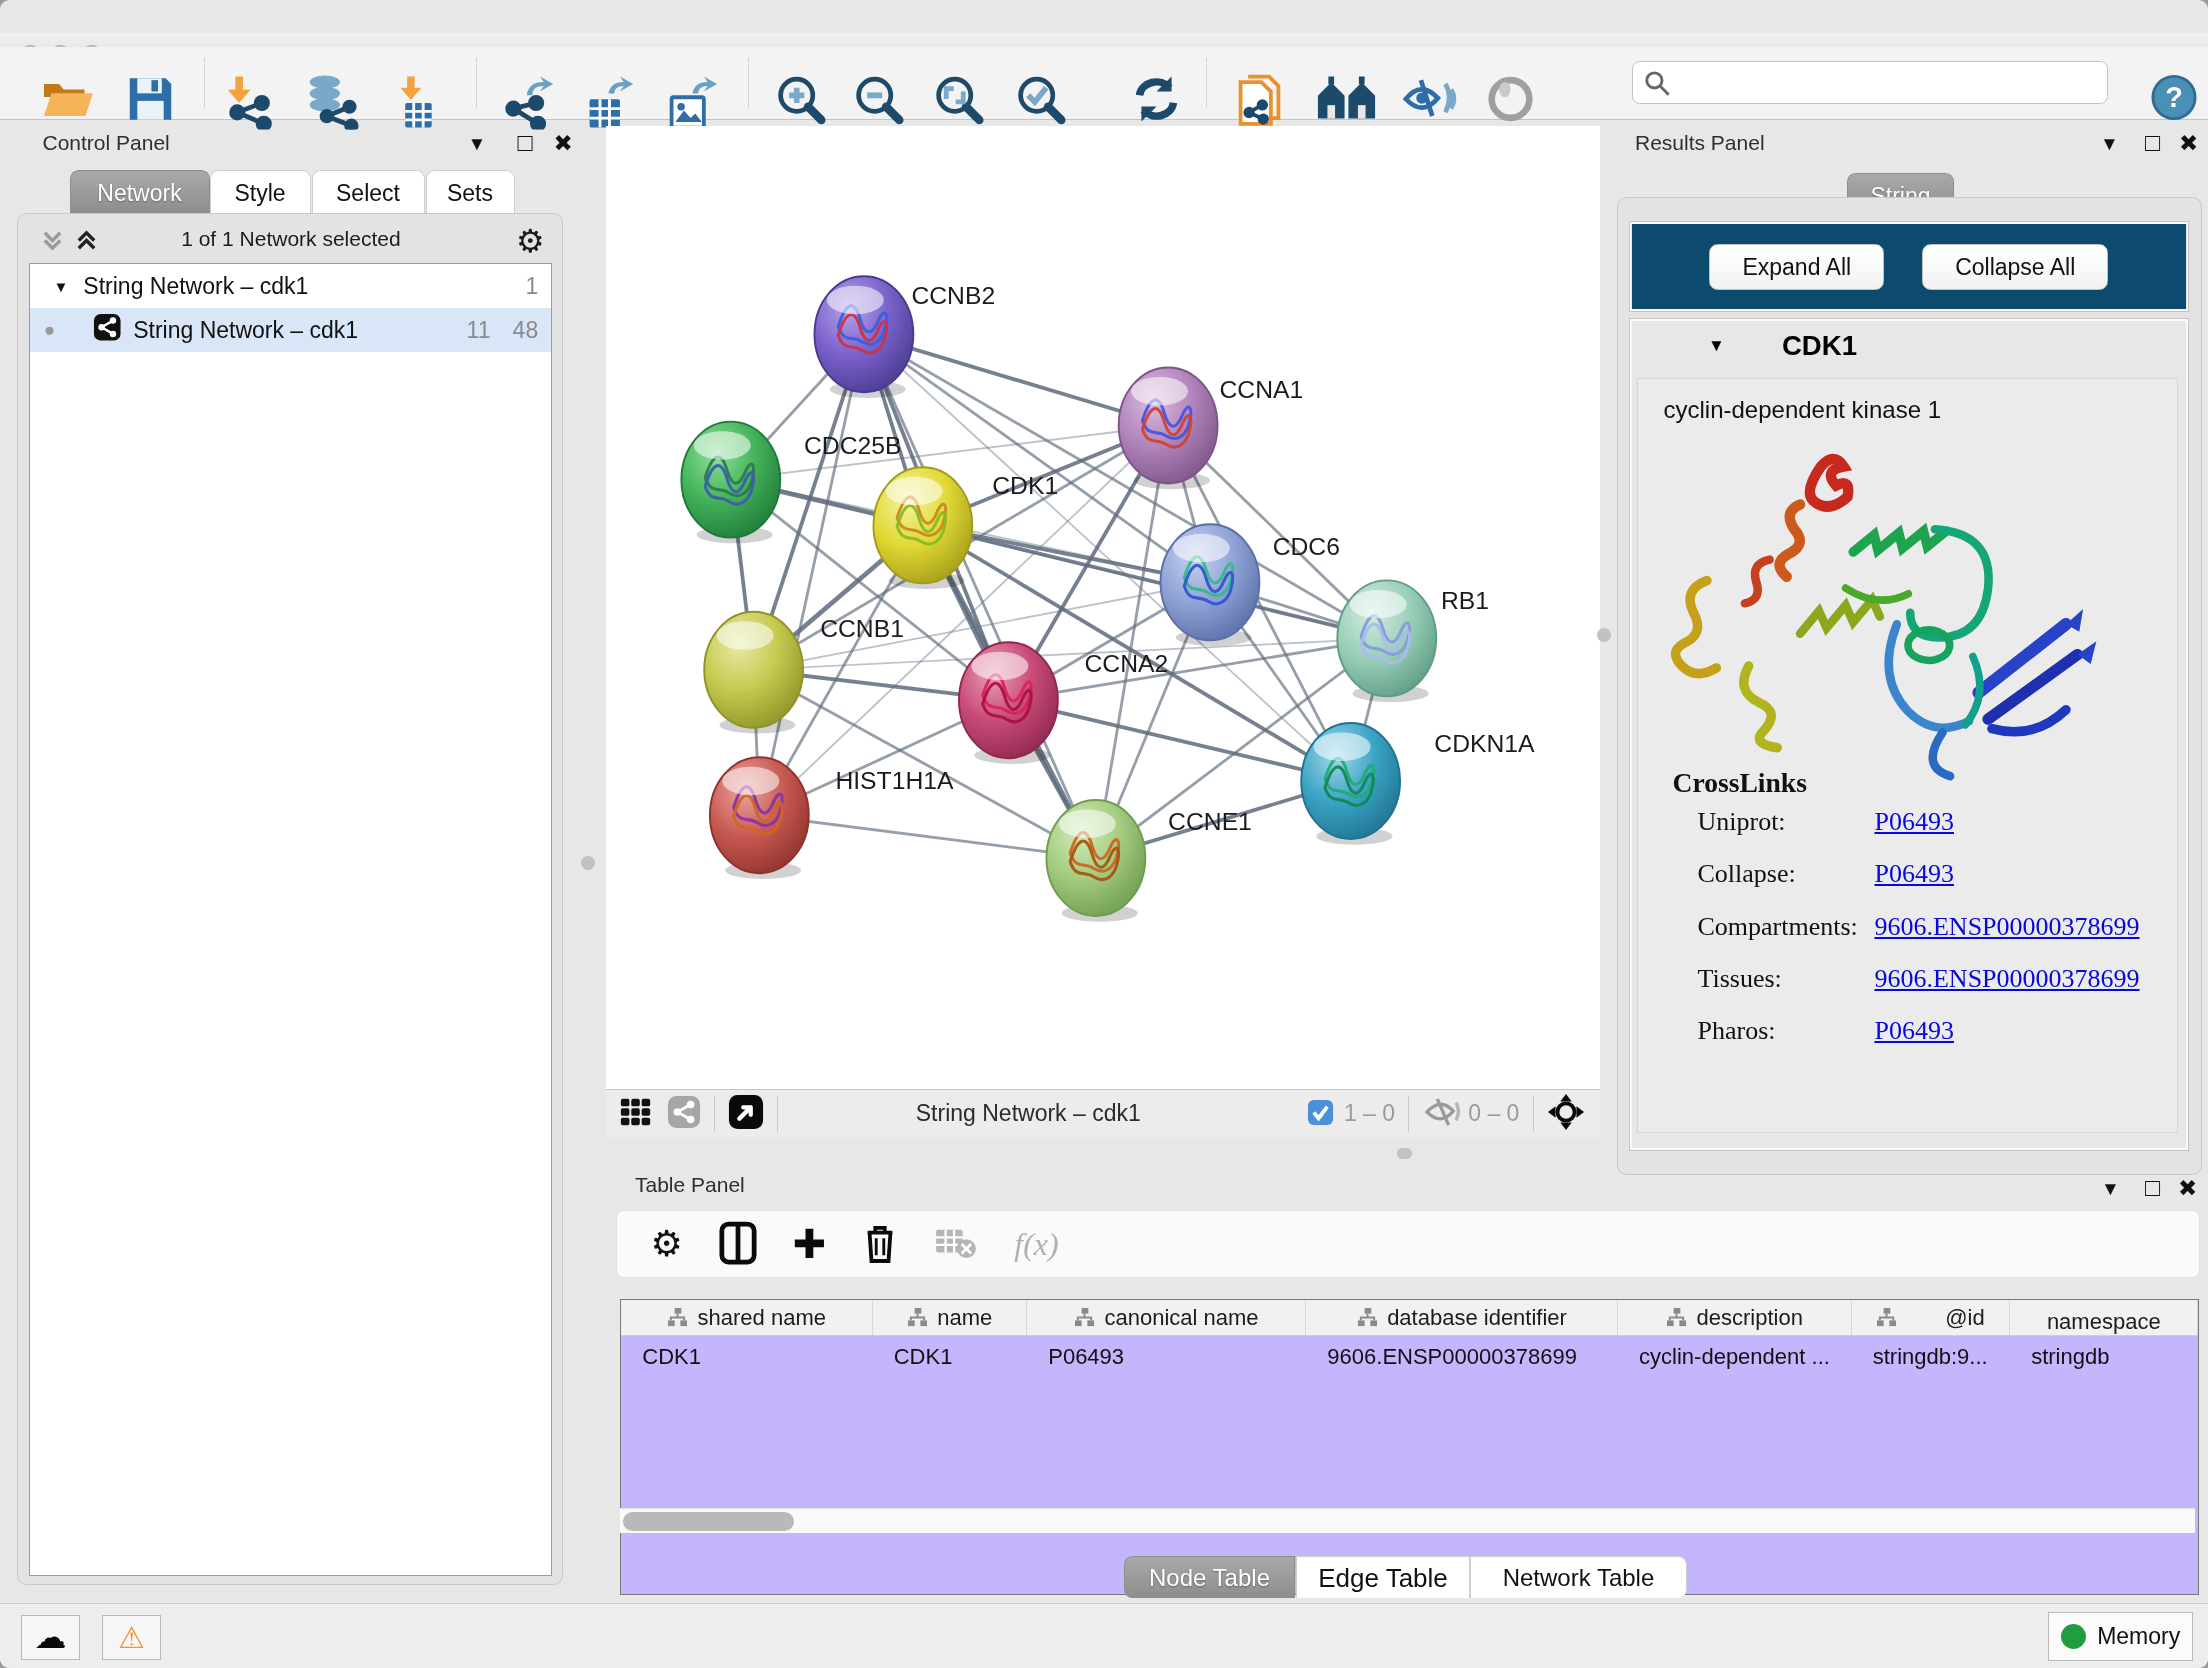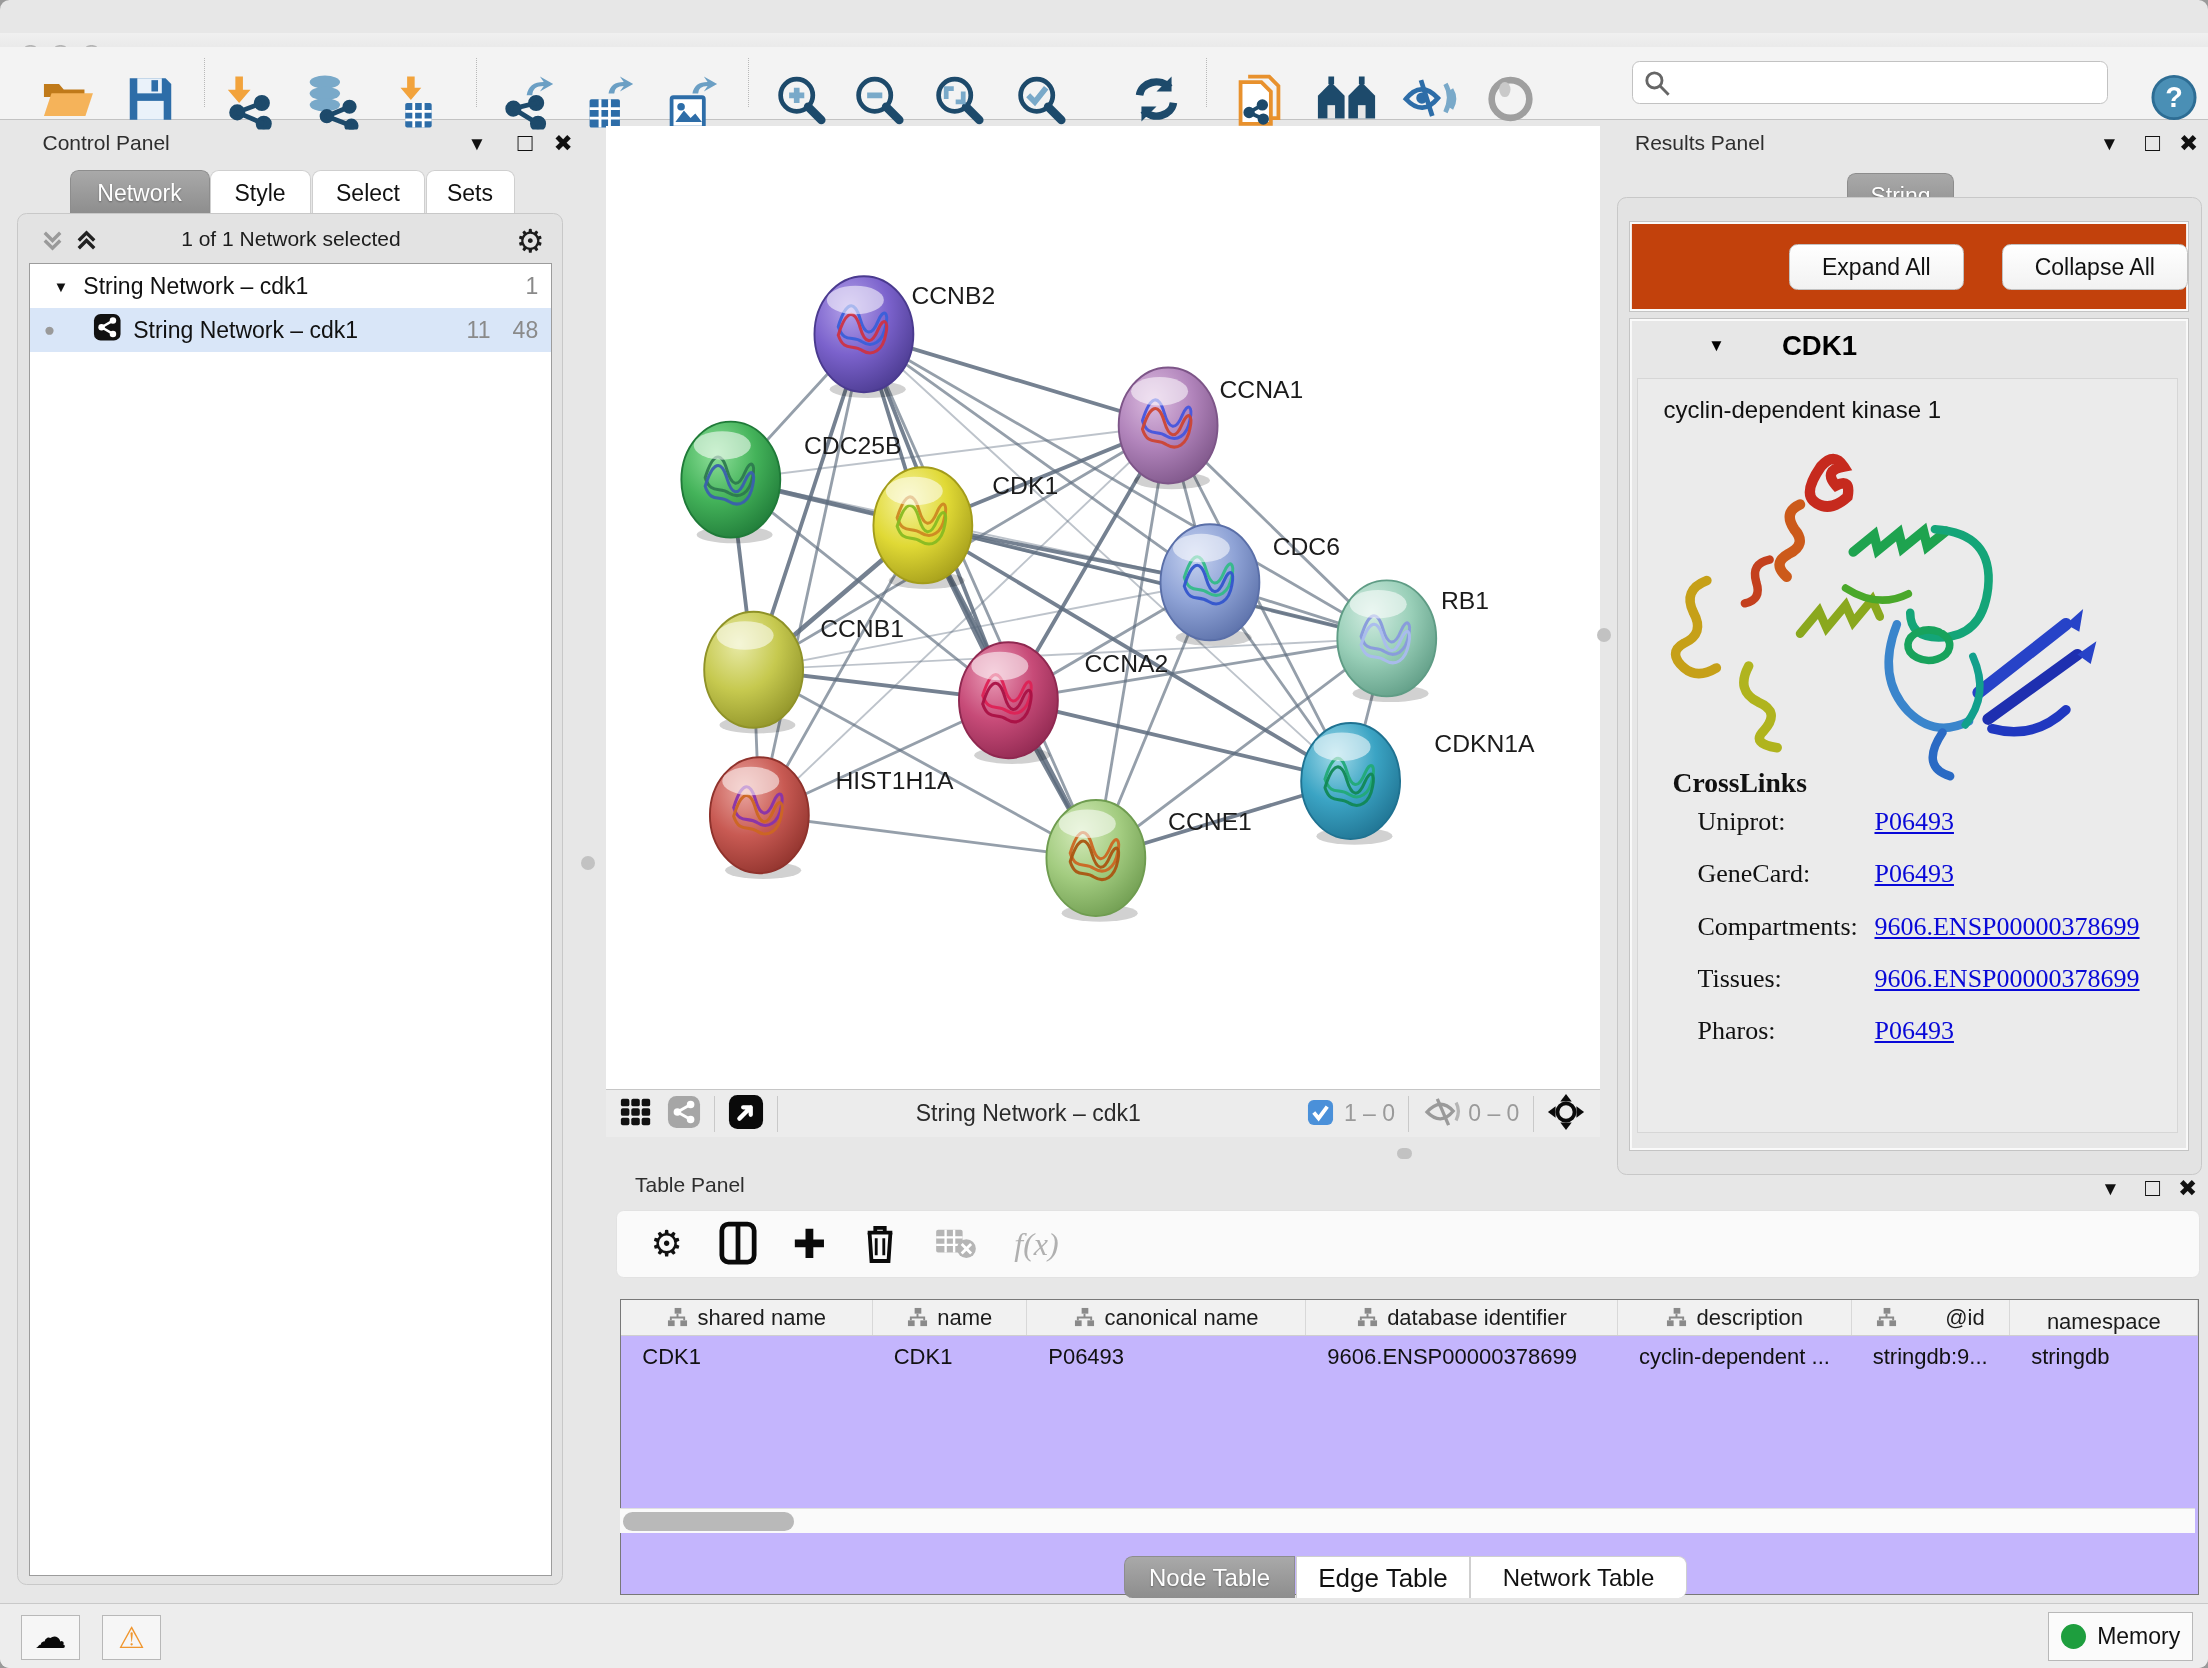--- a/index.html
+++ b/index.html
@@ -43,22 +43,22 @@
   .network-panel { position:absolute; left:606px; top:126px; width:994px; height:1011px; background:#fff; }
   .net-toolbar { position:absolute; left:0; bottom:0; width:100%; height:48px; background:#ececec; border-top:1px solid #c6c6c6;
     display:flex; align-items:center; }
   .ntsep { width:0; height:36px; border-left:1px solid #c9c9c9; margin:0 13.3px; }
   .net-title { font-size:23px; color:#2b2b2b; }
   .gray-num { font-size:23px; color:#9a9a9a; }
 
   
   .results-panel { position:absolute; left:1607px; top:126px; width:601px; height:1051px; }
   .rp-box { position:absolute; left:9.5px; top:71px; width:585px; height:978px; }
-  .rp-btnrow { position:absolute; left:11.4px; top:23px; width:560px; height:91px; background:#c2410c;
-    border:1.9px solid #c4c4c4; box-shadow:inset 0 0 0 1.9px #fafafa; display:flex; align-items:center; justify-content:flex-end; gap:38px; }
+  .rp-btnrow { position:absolute; left:11.4px; top:23px; width:560px; height:91px; background:#0c4a6e;
+    border:1.9px solid #c4c4c4; box-shadow:inset 0 0 0 1.9px #fafafa; display:flex; align-items:center; justify-content:center; gap:38px; }
   .rp-btn { height:46px; padding:0 32px; background:linear-gradient(#ffffff,#f2f2f2); border:1px solid #c2c2c2;
     border-radius:8.6px; font-size:23px; color:#111; line-height:44px; }
   .rp-section { position:absolute; left:11.4px; top:120px; width:560px; height:833px; border:1.9px solid #c4c4c4;
     box-shadow:inset 0 0 0 1.9px #fafafa; background:#e7e7e7; }
   .rp-sec-head { position:absolute; left:0; top:0; width:100%; height:59px; }
   .rp-content { position:absolute; left:7.6px; top:59px; width:541px; height:755px; background:#ebebeb; border:1px solid #d6d6d6; }
   .serif { font-family:"Liberation Serif","DejaVu Serif",serif; }
   .xl-row { position:absolute; font-size:26px; color:#111; }
   .xl-link { color:#0808d8; text-decoration:underline; }
 
@@ -608,21 +608,21 @@
             </g>
             <g fill="#2743c8">
                 <path d="M430 196 l18-16 -4 24z"></path>
                 <path d="M442 228 l20-14 -6 24z"></path>
               </g>
           </svg>
 
           <span class="serif" style="position:absolute;left:34px;top:388px;font-size:27.6px;font-weight:bold;color:#111">CrossLinks</span>
           <div class="xl-row serif" style="left:59px;top:428px">Uniprot:</div>
           <a class="xl-row serif xl-link" style="left:236px;top:428px">P06493</a>
-          <div class="xl-row serif" style="left:59px;top:480px">GeneCard:</div>
+          <div class="xl-row serif" style="left:59px;top:480px">Collapse:</div>
           <a class="xl-row serif xl-link" style="left:236px;top:480px">P06493</a>
           <div class="xl-row serif" style="left:59px;top:533px">Compartments:</div>
           <a class="xl-row serif xl-link" style="left:236px;top:533px">9606.ENSP00000378699</a>
           <div class="xl-row serif" style="left:59px;top:585px">Tissues:</div>
           <a class="xl-row serif xl-link" style="left:236px;top:585px">9606.ENSP00000378699</a>
           <div class="xl-row serif" style="left:59px;top:637px">Pharos:</div>
           <a class="xl-row serif xl-link" style="left:236px;top:637px">P06493</a>
         </div>
       </div>
     </div>

